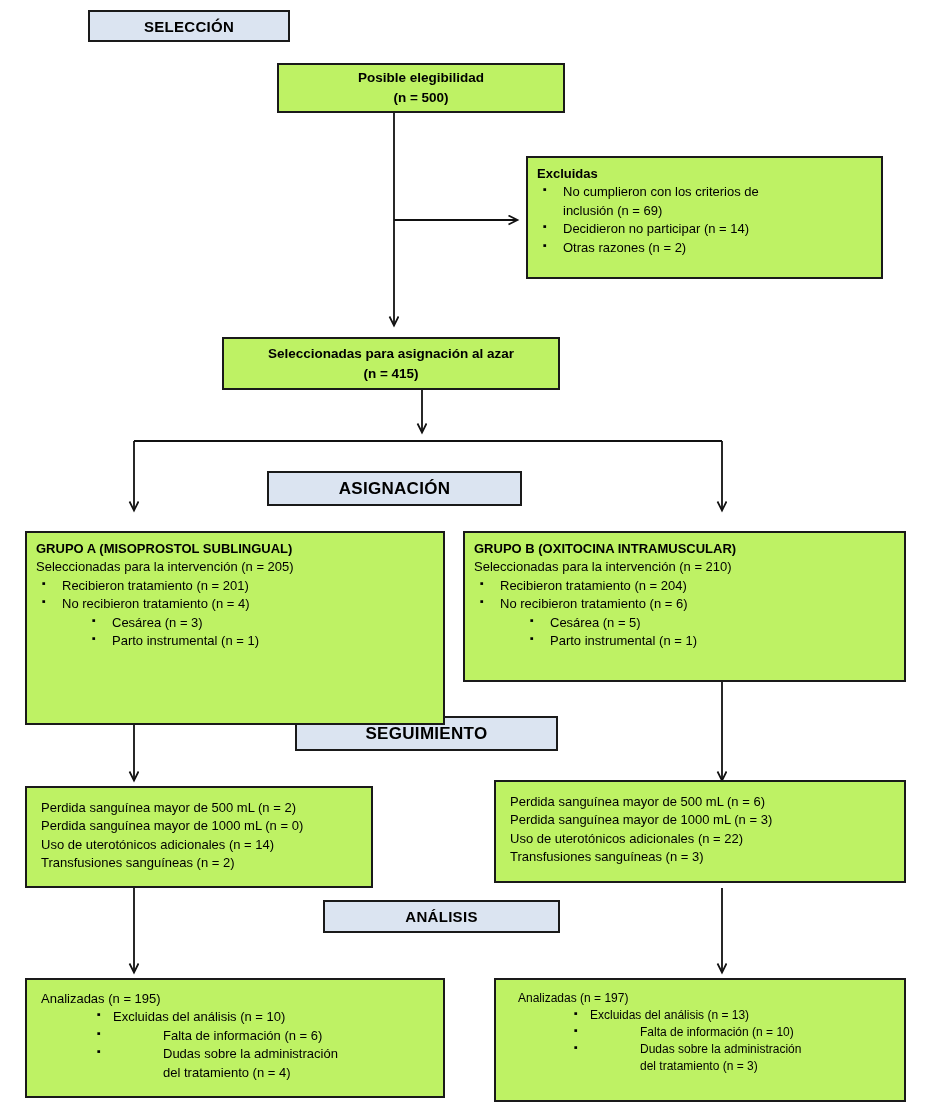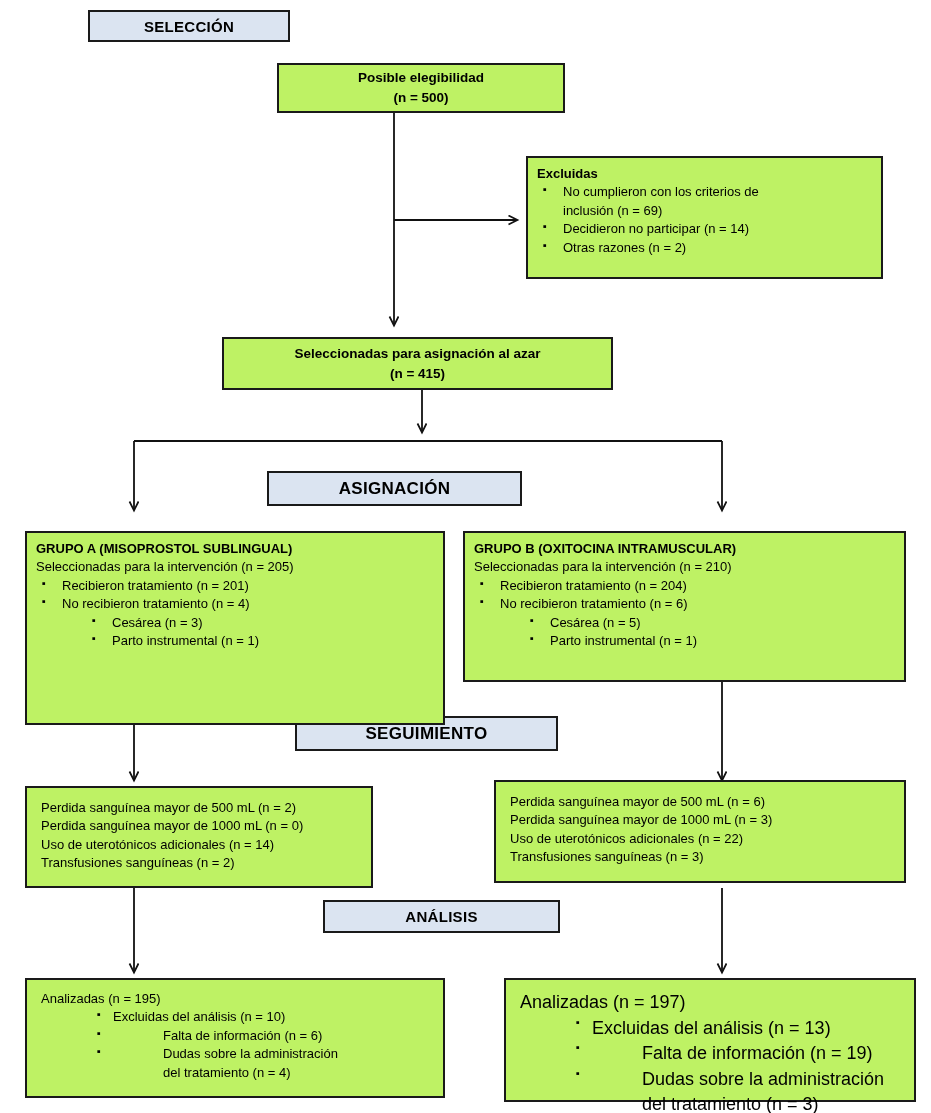--- a/index.html
+++ b/index.html
@@ -155,21 +155,21 @@
   </div>
 
   <div class="box blk" style="left:526px; top:156px; width:357px; height:123px; font-size:13px;">
     <span class="line hdr nb">Excluidas</span>
     <span class="line b1">No cumplieron con los criterios de</span>
     <span class="line b1n">inclusión (n = 69)</span>
     <span class="line b1">Decidieron no participar (n = 14)</span>
     <span class="line b1">Otras razones (n = 2)</span>
   </div>
 
-  <div class="box ctr" style="left:222px; top:337px; width:391px; height:53px; font-size:13.5px; font-weight:bold;">
+  <div class="box ctr" style="left:222px; top:337px; width:338px; height:53px; font-size:13.5px; font-weight:bold;">
     <span class="line">Seleccionadas para asignación al azar</span>
     <span class="line">(n = 415)</span>
   </div>
 
   <div class="box blk" style="left:25px; top:531px; width:420px; height:194px; font-size:13px;">
     <span class="line hdr nb">GRUPO A (MISOPROSTOL SUBLINGUAL)</span>
     <span class="line nb">Seleccionadas para la intervención (n = 205)</span>
     <span class="line b1">Recibieron tratamiento (n = 201)</span>
     <span class="line b1">No recibieron tratamiento (n = 4)</span>
     <span class="line b2">Cesárea (n = 3)</span>
@@ -200,21 +200,21 @@
   </div>
 
   <div class="box blk" style="left:25px; top:978px; width:420px; height:120px; font-size:13px; padding-top:10px; padding-left:14px;">
     <span class="line nb">Analizadas (n = 195)</span>
     <span class="line b2" style="padding-left:72px;">Excluidas del análisis (n = 10)</span>
     <span class="line b2" style="padding-left:122px; ">Falta de información (n = 6)</span>
     <span class="line b2" style="padding-left:122px;">Dudas sobre la administración</span>
     <span class="line b2cont" style="padding-left:122px;">del tratamiento (n = 4)</span>
   </div>
 
-  <div class="box blk" style="left:494px; top:978px; width:412px; height:124px; font-size:18px; padding-top:10px; padding-left:14px;margin-left:10px;">
+  <div class="box blk" style="left:494px; top:978px; width:412px; height:124px; font-size:12px; padding-top:10px; padding-left:22px;">
     <span class="line nb">Analizadas (n = 197)</span>
     <span class="line b2" style="padding-left:72px;">Excluidas del análisis (n = 13)</span>
-    <span class="line b2" style="padding-left:122px;">Falta de información (n = 19)</span>
+    <span class="line b2" style="padding-left:122px;">Falta de información (n = 10)</span>
     <span class="line b2" style="padding-left:122px;">Dudas sobre la administración</span>
     <span class="line b2cont" style="padding-left:122px;">del tratamiento (n = 3)</span>
   </div>
 
 </div>
 
 </body></html>

